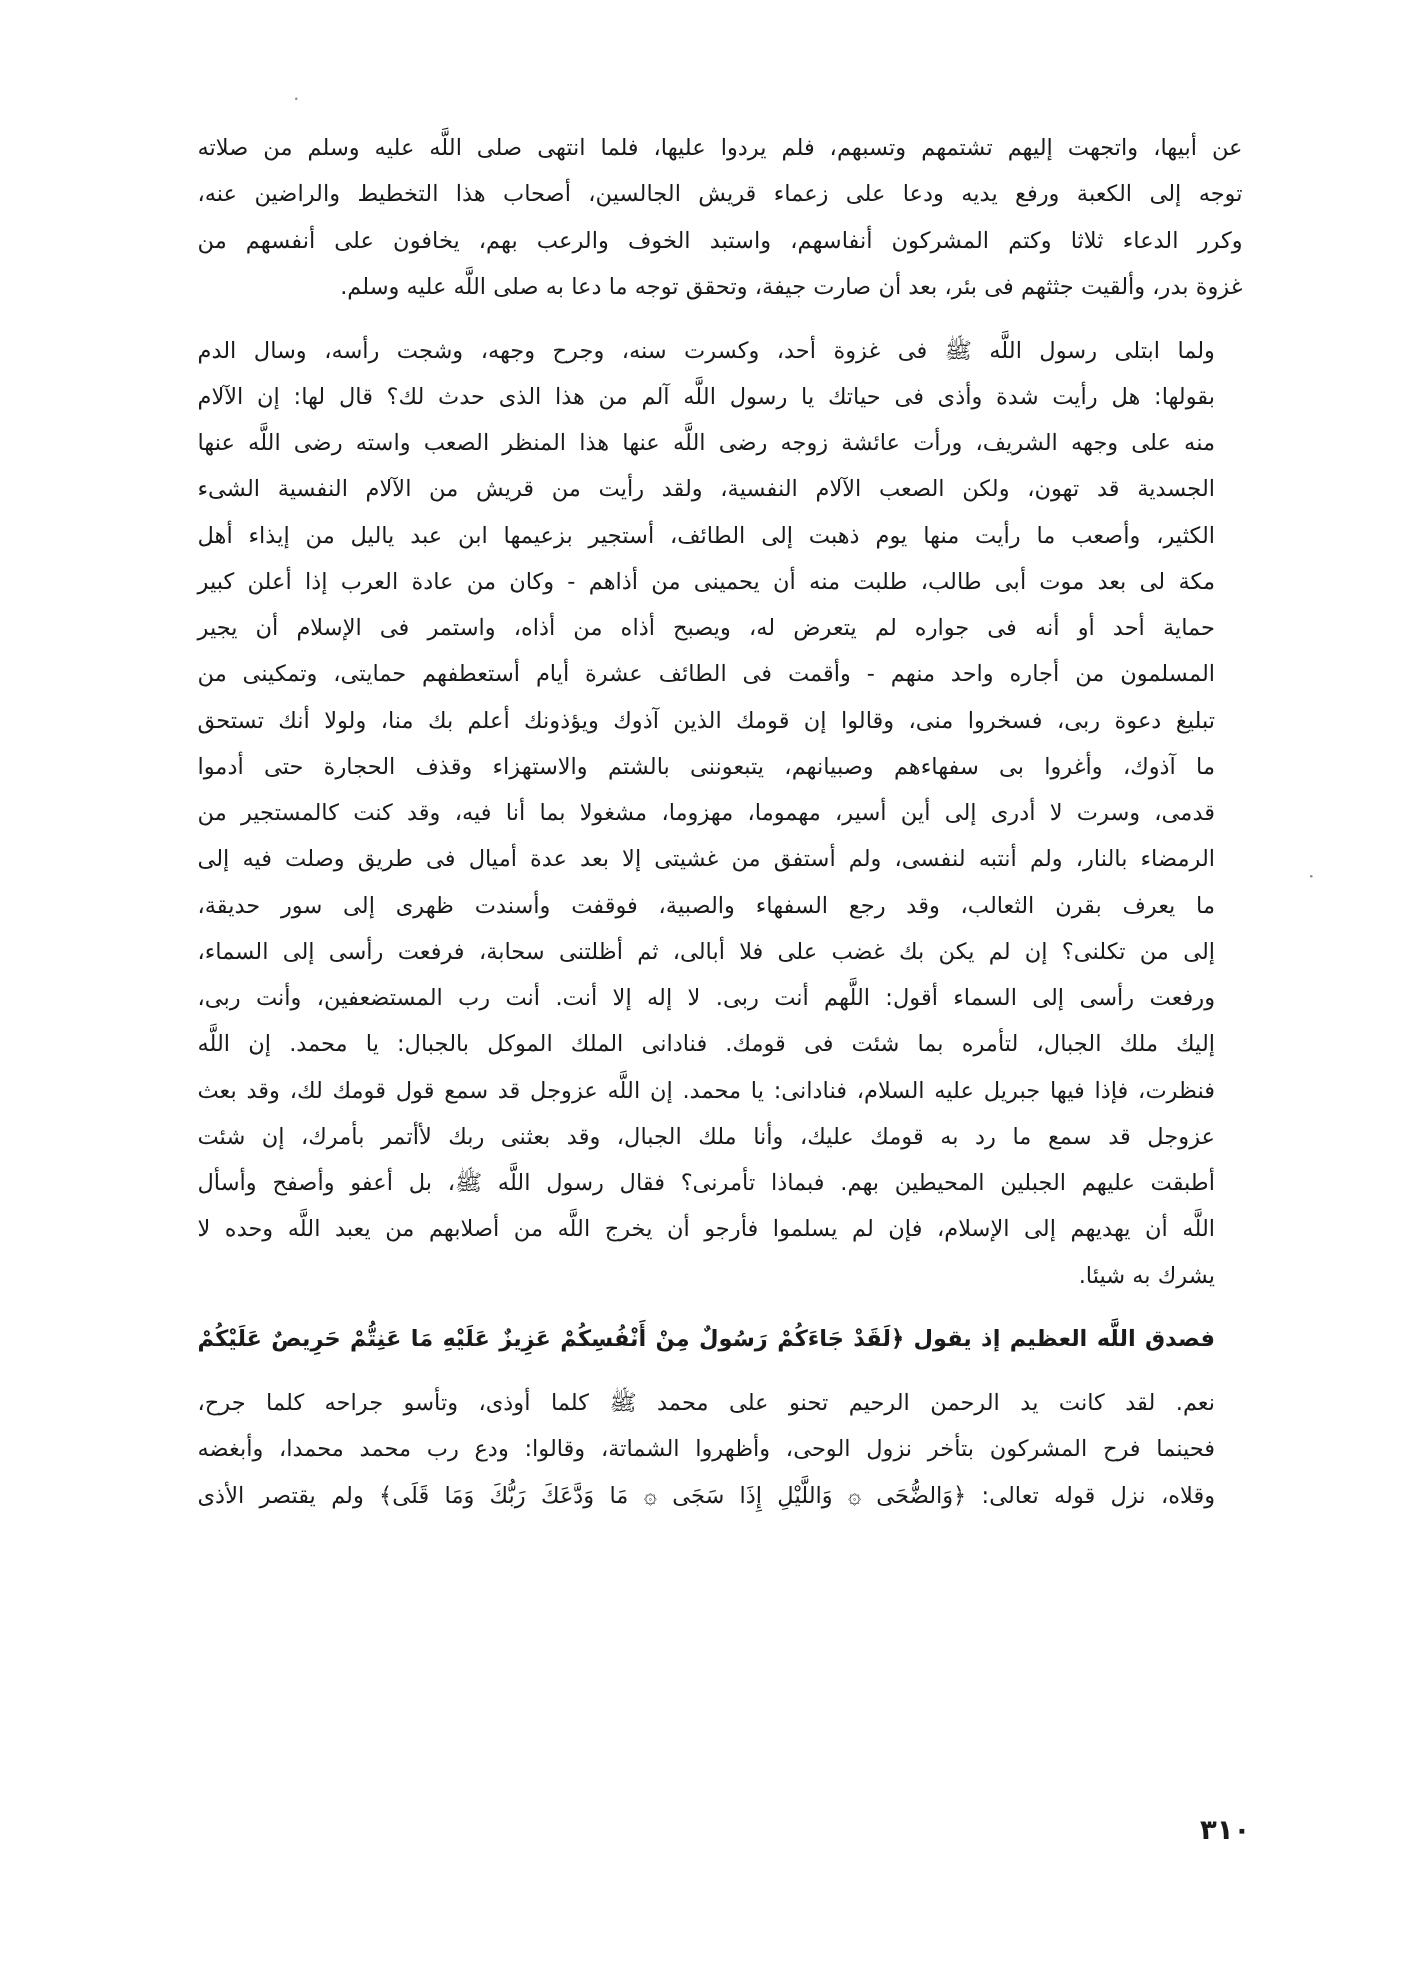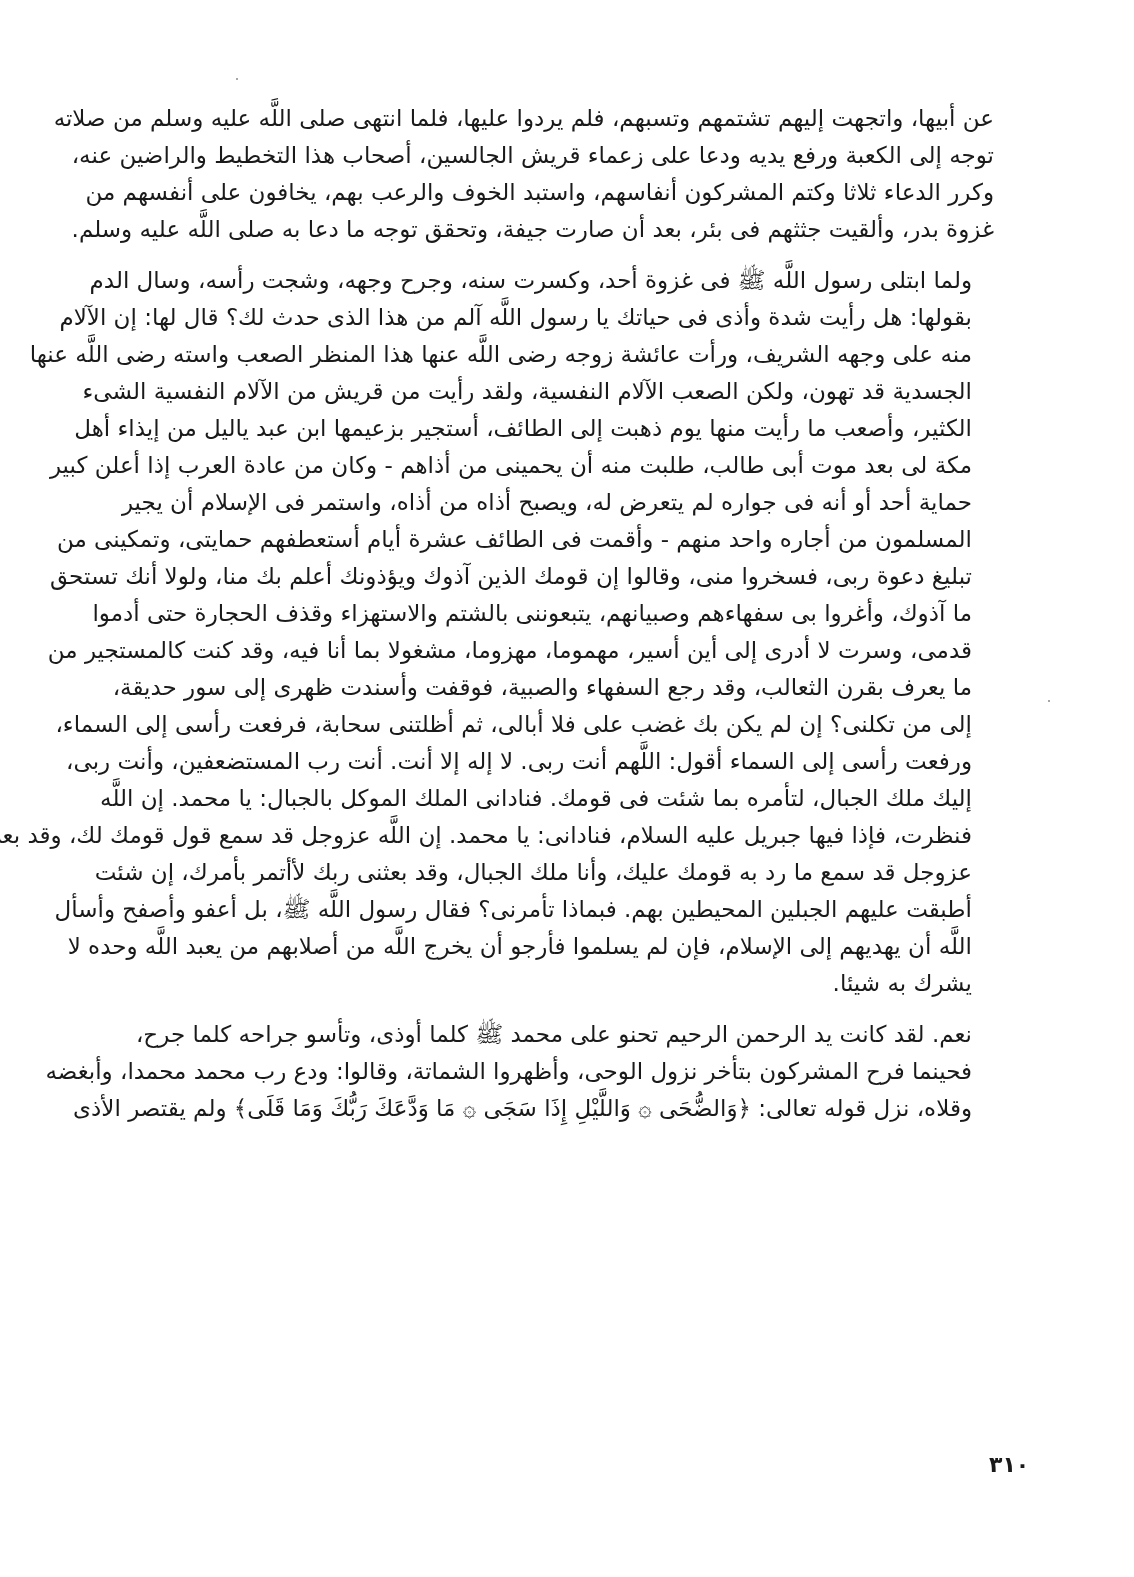--- a/index.html
+++ b/index.html
@@ -5,30 +5,30 @@
     html, body { margin: 0; padding: 0; background: #ffffff; }
     body {
       width: 1134px; height: 1577px; position: relative; overflow: hidden;
       font-family: "DejaVu Sans", sans-serif; color: #1a1a1a;
     }
     .page {
       position: absolute; left: 158px; top: 100px; width: 836px;
       direction: rtl; text-align: justify;
     }
     .para {
-      font-size: 23px; line-height: 37px; margin: 0 0 14px 0;
+      font-size: 18px; line-height: 37px; margin: 0 0 14px 0;
       text-align-last: right;
     }
     .para.indent { text-indent: 22px; }
     .line { display: block; text-align: justify; text-align-last: justify; white-space: nowrap; }
     .line.last { text-align-last: right; }
     .quran { font-weight: bold; }
     .page-number {
       position: absolute; left: 960px; top: 1452px; font-size: 22px;
-      font-weight: bold; direction: rtl; margin-left: 29px;
+      font-weight: bold; direction: rtl;
     }
     .speck { position: absolute; width: 2px; height: 2px; background: #888; border-radius: 50%; }
   </style>
 </head>
 <body>
 
 <div class="page">
 
   <p class="para">
     <span class="line">عن أبيها، واتجهت إليهم تشتمهم وتسبهم، فلم يردوا عليها، فلما انتهى صلى اللَّه عليه وسلم من صلاته</span>
@@ -42,32 +42,34 @@
     <span class="line">بقولها: هل رأيت شدة وأذى فى حياتك يا رسول اللَّه آلم من هذا الذى حدث لك؟ قال لها: إن الآلام</span>
     <span class="line">منه على وجهه الشريف، ورأت عائشة زوجه رضى اللَّه عنها هذا المنظر الصعب واسته رضى اللَّه عنها</span>
     <span class="line">الجسدية قد تهون، ولكن الصعب الآلام النفسية، ولقد رأيت من قريش من الآلام النفسية الشىء</span>
     <span class="line">الكثير، وأصعب ما رأيت منها يوم ذهبت إلى الطائف، أستجير بزعيمها ابن عبد ياليل من إيذاء أهل</span>
     <span class="line">مكة لى بعد موت أبى طالب، طلبت منه أن يحمينى من أذاهم - وكان من عادة العرب إذا أعلن كبير</span>
     <span class="line">حماية أحد أو أنه فى جواره لم يتعرض له، ويصبح أذاه من أذاه، واستمر فى الإسلام أن يجير</span>
     <span class="line">المسلمون من أجاره واحد منهم - وأقمت فى الطائف عشرة أيام أستعطفهم حمايتى، وتمكينى من</span>
     <span class="line">تبليغ دعوة ربى، فسخروا منى، وقالوا إن قومك الذين آذوك ويؤذونك أعلم بك منا، ولولا أنك تستحق</span>
     <span class="line">ما آذوك، وأغروا بى سفهاءهم وصبيانهم، يتبعوننى بالشتم والاستهزاء وقذف الحجارة حتى أدموا</span>
     <span class="line">قدمى، وسرت لا أدرى إلى أين أسير، مهموما، مهزوما، مشغولا بما أنا فيه، وقد كنت كالمستجير من</span>
+    <span class="line">الرمضاء بالنار، ولم أنتبه لنفسى، ولم أستفق من غشيتى إلا بعد عدة أميال فى طريق وصلت فيه إلى</span>
     <span class="line">ما يعرف بقرن الثعالب، وقد رجع السفهاء والصبية، فوقفت وأسندت ظهرى إلى سور حديقة،</span>
     <span class="line">إلى من تكلنى؟ إن لم يكن بك غضب على فلا أبالى، ثم أظلتنى سحابة، فرفعت رأسى إلى السماء،</span>
     <span class="line">ورفعت رأسى إلى السماء أقول: اللَّهم أنت ربى. لا إله إلا أنت. أنت رب المستضعفين، وأنت ربى،</span>
     <span class="line">إليك ملك الجبال، لتأمره بما شئت فى قومك. فنادانى الملك الموكل بالجبال: يا محمد. إن اللَّه</span>
     <span class="line">فنظرت، فإذا فيها جبريل عليه السلام، فنادانى: يا محمد. إن اللَّه عزوجل قد سمع قول قومك لك، وقد بعث</span>
     <span class="line">عزوجل قد سمع ما رد به قومك عليك، وأنا ملك الجبال، وقد بعثنى ربك لأأتمر بأمرك، إن شئت</span>
     <span class="line">أطبقت عليهم الجبلين المحيطين بهم. فبماذا تأمرنى؟ فقال رسول اللَّه ﷺ، بل أعفو وأصفح وأسأل</span>
     <span class="line">اللَّه أن يهديهم إلى الإسلام، فإن لم يسلموا فأرجو أن يخرج اللَّه من أصلابهم من يعبد اللَّه وحده لا</span>
     <span class="line last">يشرك به شيئا.</span>
   </p>
 
   <p class="para indent quran">
+    <span class="line">فصدق اللَّه العظيم إذ يقول ﴿لَقَدْ جَاءَكُمْ رَسُولٌ مِنْ أَنْفُسِكُمْ عَزِيزٌ عَلَيْهِ مَا عَنِتُّمْ حَرِيصٌ عَلَيْكُمْ</span>
   </p>
 
   <p class="para indent">
     <span class="line">نعم. لقد كانت يد الرحمن الرحيم تحنو على محمد ﷺ كلما أوذى، وتأسو جراحه كلما جرح،</span>
     <span class="line">فحينما فرح المشركون بتأخر نزول الوحى، وأظهروا الشماتة، وقالوا: ودع رب محمد محمدا، وأبغضه</span>
     <span class="line">وقلاه، نزل قوله تعالى: ﴿وَالضُّحَى ۞ وَاللَّيْلِ إِذَا سَجَى ۞ مَا وَدَّعَكَ رَبُّكَ وَمَا قَلَى﴾ ولم يقتصر الأذى</span>
   </p>
 </div>
 
 <div class="page-number">٣١٠</div>

